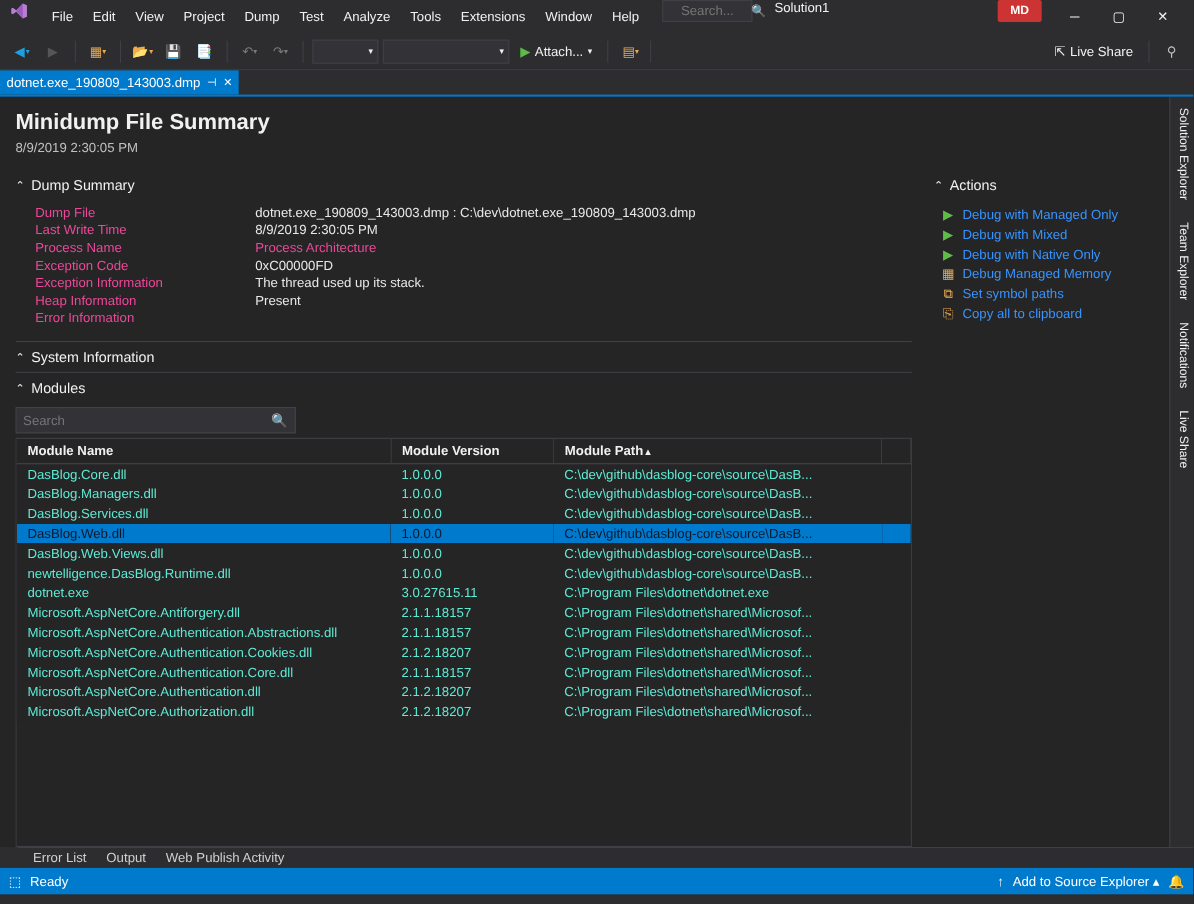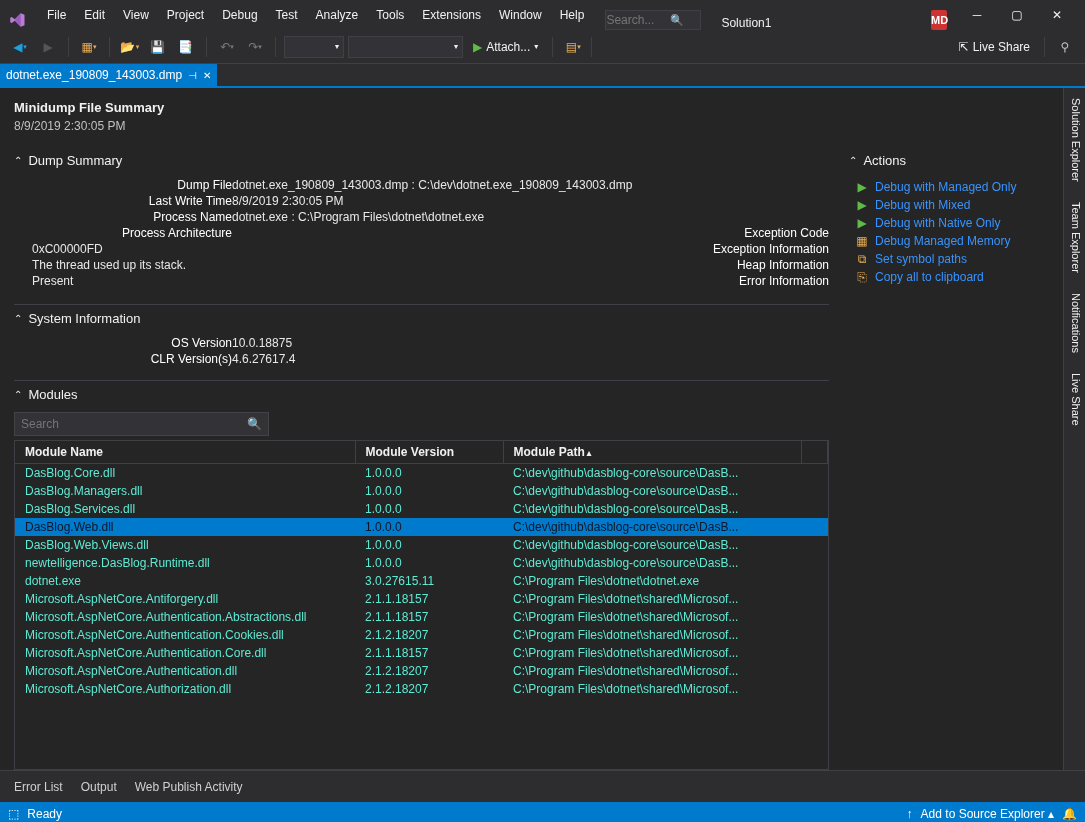--- a/index.html
+++ b/index.html
@@ -1,28 +1,28 @@
 <!DOCTYPE html>
 <html><head>
 <meta charset="utf-8">
 <style>
   * { margin:0; padding:0; box-sizing:border-box; font-family:"Segoe UI",Arial,sans-serif; }
   body { width:1085px; height:822px; background:#2d2d30; color:#f1f1f1; font-size:12px; overflow:hidden; position:relative; }
 
   
-  .titlebar { height:30px; background:#2d2d30; display:flex; align-items:flex-end; padding:0 8px; }
+  .titlebar { height:30px; background:#2d2d30; display:flex; align-items:flex-start; padding:0 8px; }
   .vs-logo { width:20px; height:20px; margin-right:10px; display:flex; align-items:center; }
   .vs-logo svg { width:18px; height:18px; }
   .menu-item { padding:0 9px; height:30px; line-height:30px; cursor:default; color:#f1f1f1; font-size:12px; }
-  .search-box { margin-left:12px; width:96px; height:20px; background:#333337; border:1px solid #3f3f46; display:flex; align-items:center; padding:0 0; }
+  .search-box { margin-left:12px; width:82px; height:20px; background:#333337; border:1px solid #3f3f46; display:flex; align-items:center; padding:0 16px; }
   .search-box input { background:transparent; border:none; outline:none; color:#b2b2b2; font-size:12px; width:60px; }
   .search-icon { color:#f1f1f1; margin-left:4px; font-size:11px; }
   .sol-name { margin-left:20px; color:#f1f1f1; }
   .spacer { flex:1; }
-  .user-badge { width:16px; height:20px; border-radius:2px; background:#cc3333; color:#fff; text-align:center; line-height:20px; font-size:11px; font-weight:600; margin-right:10px; }
+  .user-badge { width:40px; height:20px; border-radius:2px; background:#cc3333; color:#fff; text-align:center; line-height:20px; font-size:11px; font-weight:600; margin-right:10px; }
   .win-btn { width:40px; height:30px; display:flex; align-items:center; justify-content:center; color:#f1f1f1; cursor:default; }
 
   
   .toolbar { height:34px; background:#2d2d30; border-bottom:1px solid #3f3f46; display:flex; align-items:center; padding:0 8px; gap:4px; }
   .tb-btn { width:24px; height:24px; display:flex; align-items:center; justify-content:center; color:#c0c0c0; cursor:default; position:relative; }
   .tb-dropdown { width:60px; height:22px; border:1px solid #3f3f46; background:#333337; display:flex; align-items:center; padding:0 4px; }
   .tb-dropdown-lg { width:115px; }
   .tb-sep { width:1px; height:20px; background:#3f3f46; margin:0 4px; }
   .attach-btn { display:flex; align-items:center; gap:4px; padding:0 6px; height:24px; color:#f1f1f1; font-size:12px; }
   .attach-btn .play { color:#5fba47; }
@@ -32,50 +32,50 @@
   .tabs { height:24px; background:#2d2d30; display:flex; align-items:flex-end; border-bottom:2px solid #007acc; }
   .tab { height:22px; background:#007acc; color:#fff; padding:0 6px; display:flex; align-items:center; gap:6px; font-size:12px; }
   .tab .pin, .tab .close { cursor:default; font-size:10px; }
 
   
   .content { display:flex; height:calc(100% - 30px - 34px - 24px - 28px - 24px); }
   .main-pane { flex:1; background:#252526; overflow:hidden; display:flex; flex-direction:column; padding:12px 14px 0 14px; }
   .side-tabs { width:22px; background:#2d2d30; border-left:1px solid #3f3f46; display:flex; flex-direction:column; }
   .side-tab { writing-mode:vertical-rl; padding:10px 3px; color:#f1f1f1; font-size:11px; cursor:default; }
 
-  .page-title { font-size:13px; font-weight:600; color:#f1f1f1; }
+  .page-title { font-size:20px; font-weight:600; color:#f1f1f1; }
   .page-sub { font-size:12px; color:#c0c0c0; margin-top:4px; margin-bottom:14px; }
 
   .columns { display:flex; gap:20px; flex:1; overflow:hidden; }
   .col-left { flex:1; display:flex; flex-direction:column; overflow:hidden; }
   .col-right { width:200px; }
 
   .section-hdr { display:flex; align-items:center; gap:6px; color:#f1f1f1; font-size:13px; padding:6px 0; cursor:default; border-top:1px solid #3f3f46; }
   .section-hdr:first-child { border-top:none; }
   .caret { font-size:10px; }
 
   .summary-grid { display:grid; grid-template-columns:200px 1fr; row-gap:2px; padding:4px 0 14px 18px; font-size:12px; color:#e8e8e8; }
-  .summary-grid .lbl { color:#ffffff;text-align:right; }
+  .summary-grid .lbl { color:#ec4899; }
 
   .actions-list { padding:6px 0 0 6px; display:flex; flex-direction:column; gap:4px; }
   .action-link { display:flex; align-items:center; gap:6px; color:#3794ff; font-size:12px; cursor:default; }
   .action-link .icon { width:14px; display:flex; justify-content:center; }
 
   .mod-search { margin:4px 0 4px 0; width:255px; height:24px; background:#333337; border:1px solid #434346; display:flex; align-items:center; padding:0 6px; }
   .mod-search input { background:transparent; border:none; outline:none; color:#b2b2b2; flex:1; font-size:12px; }
 
   .mod-table-wrap { flex:1; overflow:auto; border:1px solid #3f3f46; }
   .mod-table { width:100%; border-collapse:collapse; table-layout:fixed; background:#252526; }
   .mod-table th { text-align:left; padding:4px 10px; font-weight:700; background:#252526; border-bottom:1px solid #3f3f46; border-right:1px solid #3f3f46; font-size:12px; color:#f1f1f1; position:sticky; top:0; }
   .mod-table td { padding:2px 10px; font-size:12px; color:#5eead4; white-space:nowrap; overflow:hidden; text-overflow:ellipsis; }
   .mod-table tr.selected td { background:#007acc; color:#0f172a; }
   .sort-ind { font-size:9px; margin-left:2px; }
 
   
-  .bottom-tabs { height:32px; background:#2d2d30; border-top:1px solid #3f3f46; display:flex; align-items:center; padding:0 6px; gap:2px; }
+  .bottom-tabs { height:19px; background:#2d2d30; border-top:1px solid #3f3f46; display:flex; align-items:center; padding:0 6px; gap:2px;margin-left:16px; }
   .btab { padding:4px 8px; color:#d0d0d0; font-size:12px; cursor:default; }
 
   
   .statusbar { height:24px; background:#007acc; color:#fff; display:flex; align-items:center; padding:0 8px; font-size:12px; }
   .statusbar .icon { margin-right:8px; }
   .statusbar .right { margin-left:auto; display:flex; align-items:center; gap:8px; }
 
   
   ::-webkit-scrollbar { width:14px; height:14px; }
   ::-webkit-scrollbar-track { background:#2d2d30; }
@@ -89,21 +89,21 @@
     <svg viewBox="0 0 24 24">
         <path fill="#ba7dd4" d="M17 3l5 2v14l-5 2-8-8-4 3-2-1V9l2-1 4 3 8-8z"></path>
         <path fill="#9b5cc0" d="M17 3v18l-8-9 8-9z"></path>
       </svg>
   </div>
   <div id="menu-host" style="display:flex;">
       <div class="menu-item">File</div>
       <div class="menu-item">Edit</div>
       <div class="menu-item">View</div>
       <div class="menu-item">Project</div>
-      <div class="menu-item">Debug</div>
+      <div class="menu-item">Dump</div>
       <div class="menu-item">Test</div>
       <div class="menu-item">Analyze</div>
       <div class="menu-item">Tools</div>
       <div class="menu-item">Extensions</div>
       <div class="menu-item">Window</div>
       <div class="menu-item">Help</div>
     </div>
   <div class="search-box">
     <input placeholder="Search..." style="">
     <span class="search-icon">🔍</span>
@@ -172,42 +172,35 @@
         <div class="section-hdr">
           <span class="caret">⌃</span>
           <span>Dump Summary</span>
         </div>
         <div class="summary-grid" id="dump-grid">
             <div class="lbl">Dump File</div>
             <div>dotnet.exe_190809_143003.dmp : C:\dev\dotnet.exe_190809_143003.dmp</div>
             <div class="lbl">Last Write Time</div>
             <div>8/9/2019 2:30:05 PM</div>
             <div class="lbl">Process Name</div>
-            <div>dotnet.exe : C:\Program Files\dotnet\dotnet.exe</div>
             <div class="lbl">Process Architecture</div>
             <div class="lbl">Exception Code</div>
             <div>0xC00000FD</div>
             <div class="lbl">Exception Information</div>
             <div>The thread used up its stack.</div>
             <div class="lbl">Heap Information</div>
             <div>Present</div>
             <div class="lbl">Error Information</div>
             <div></div>
           </div>
 
         <div class="section-hdr">
           <span class="caret">⌃</span>
           <span>System Information</span>
         </div>
-        <div class="summary-grid" id="sys-grid">
-            <div class="lbl">OS Version</div>
-            <div>10.0.18875</div>
-            <div class="lbl">CLR Version(s)</div>
-            <div>4.6.27617.4</div>
-          </div>
 
         <div class="section-hdr">
           <span class="caret">⌃</span>
           <span>Modules</span>
         </div>
         <div class="mod-search">
           <input placeholder="Search" style="">
           <span>🔍</span>
         </div>
         <div class="mod-table-wrap">

